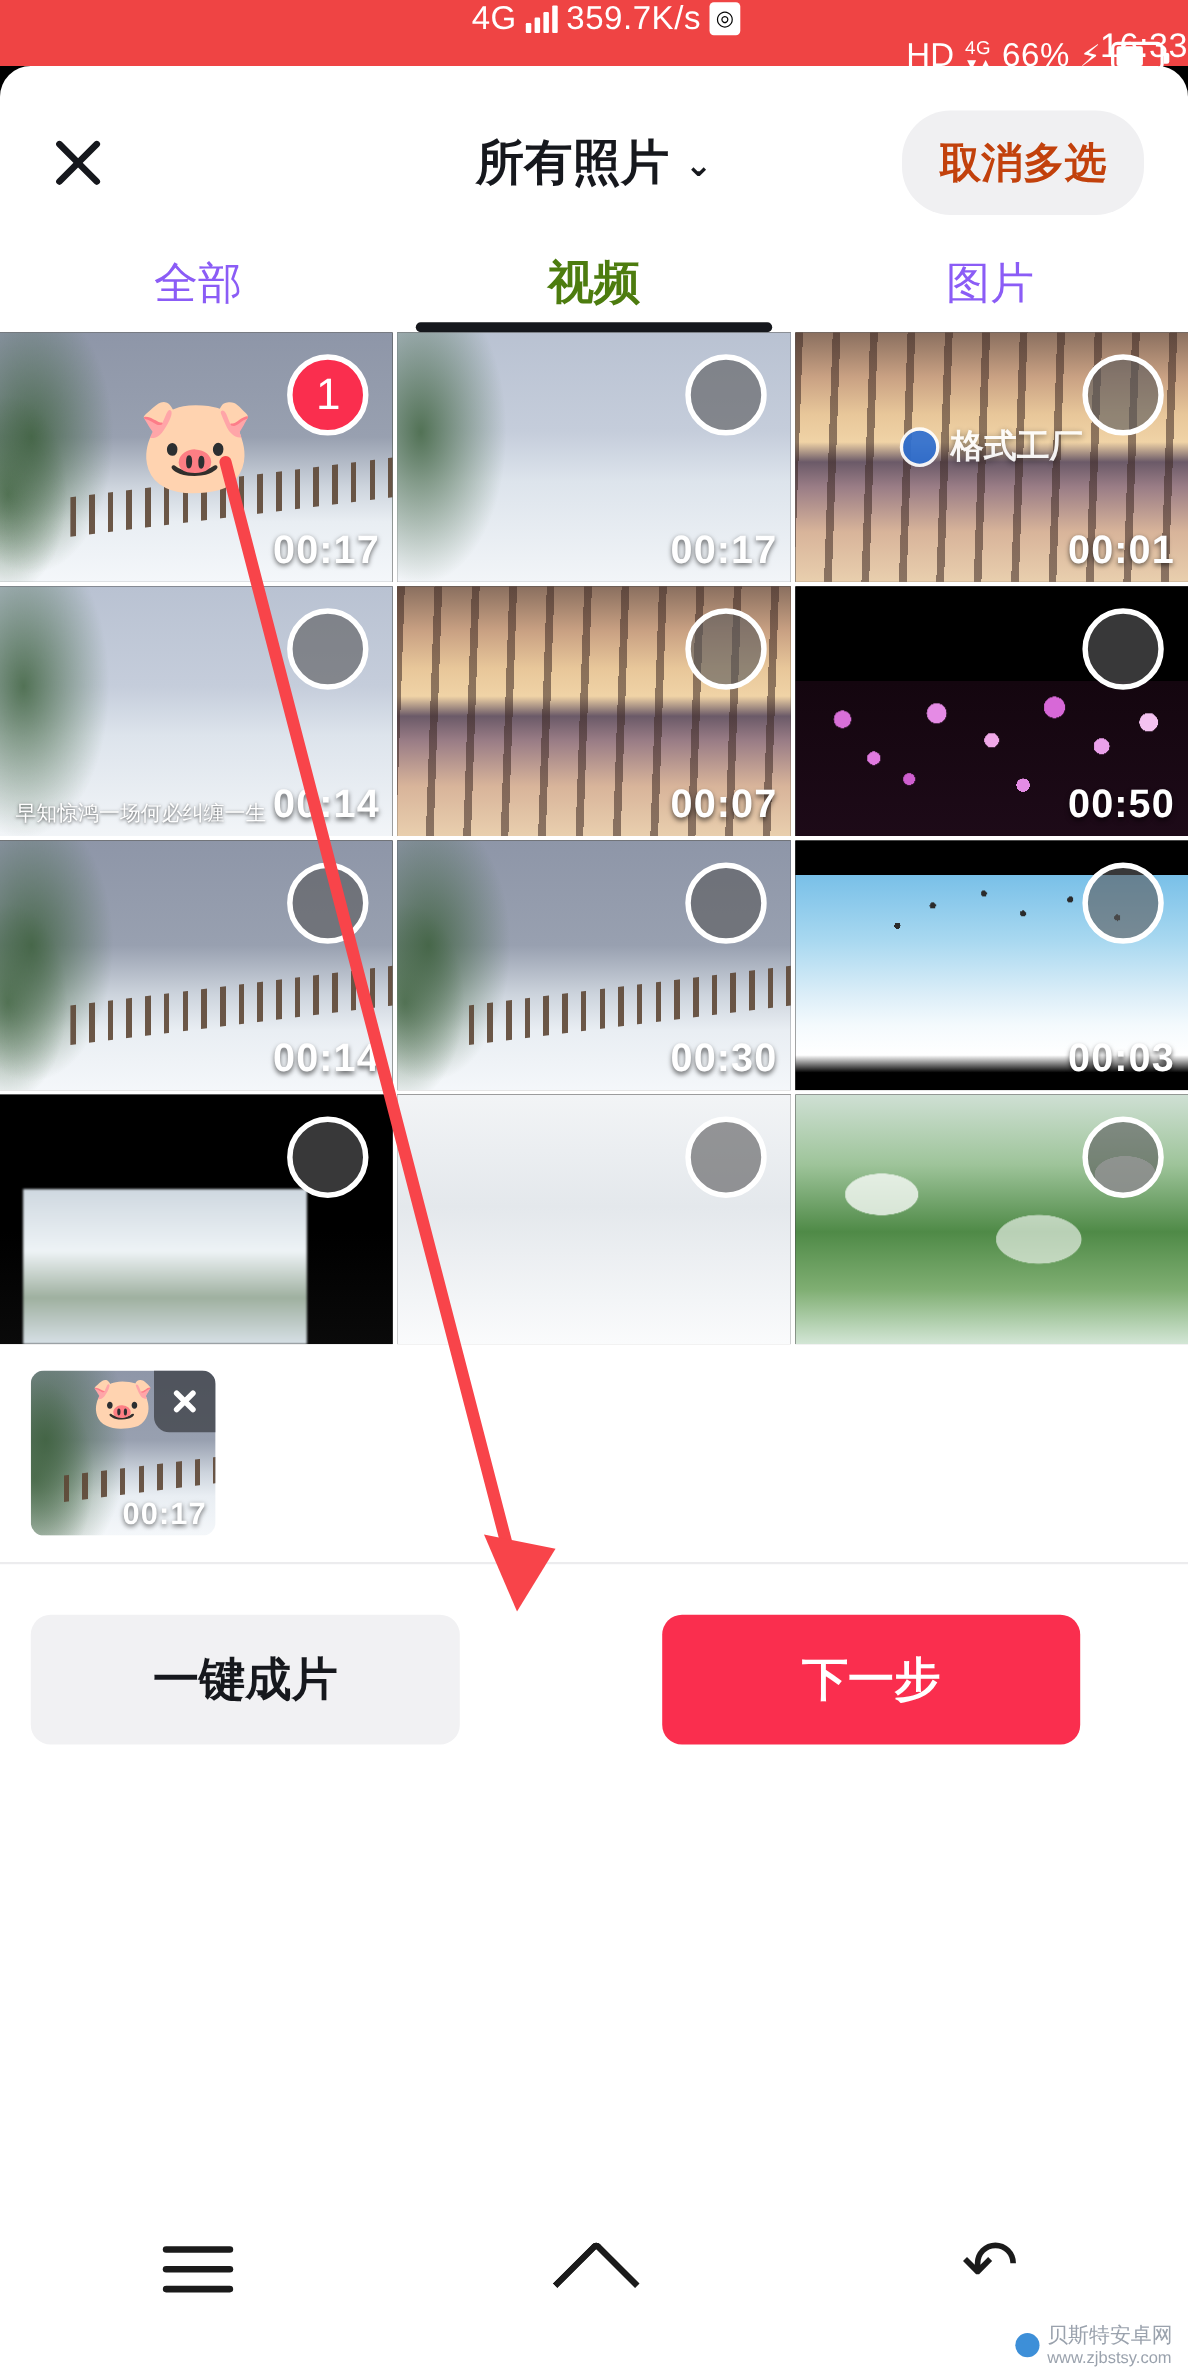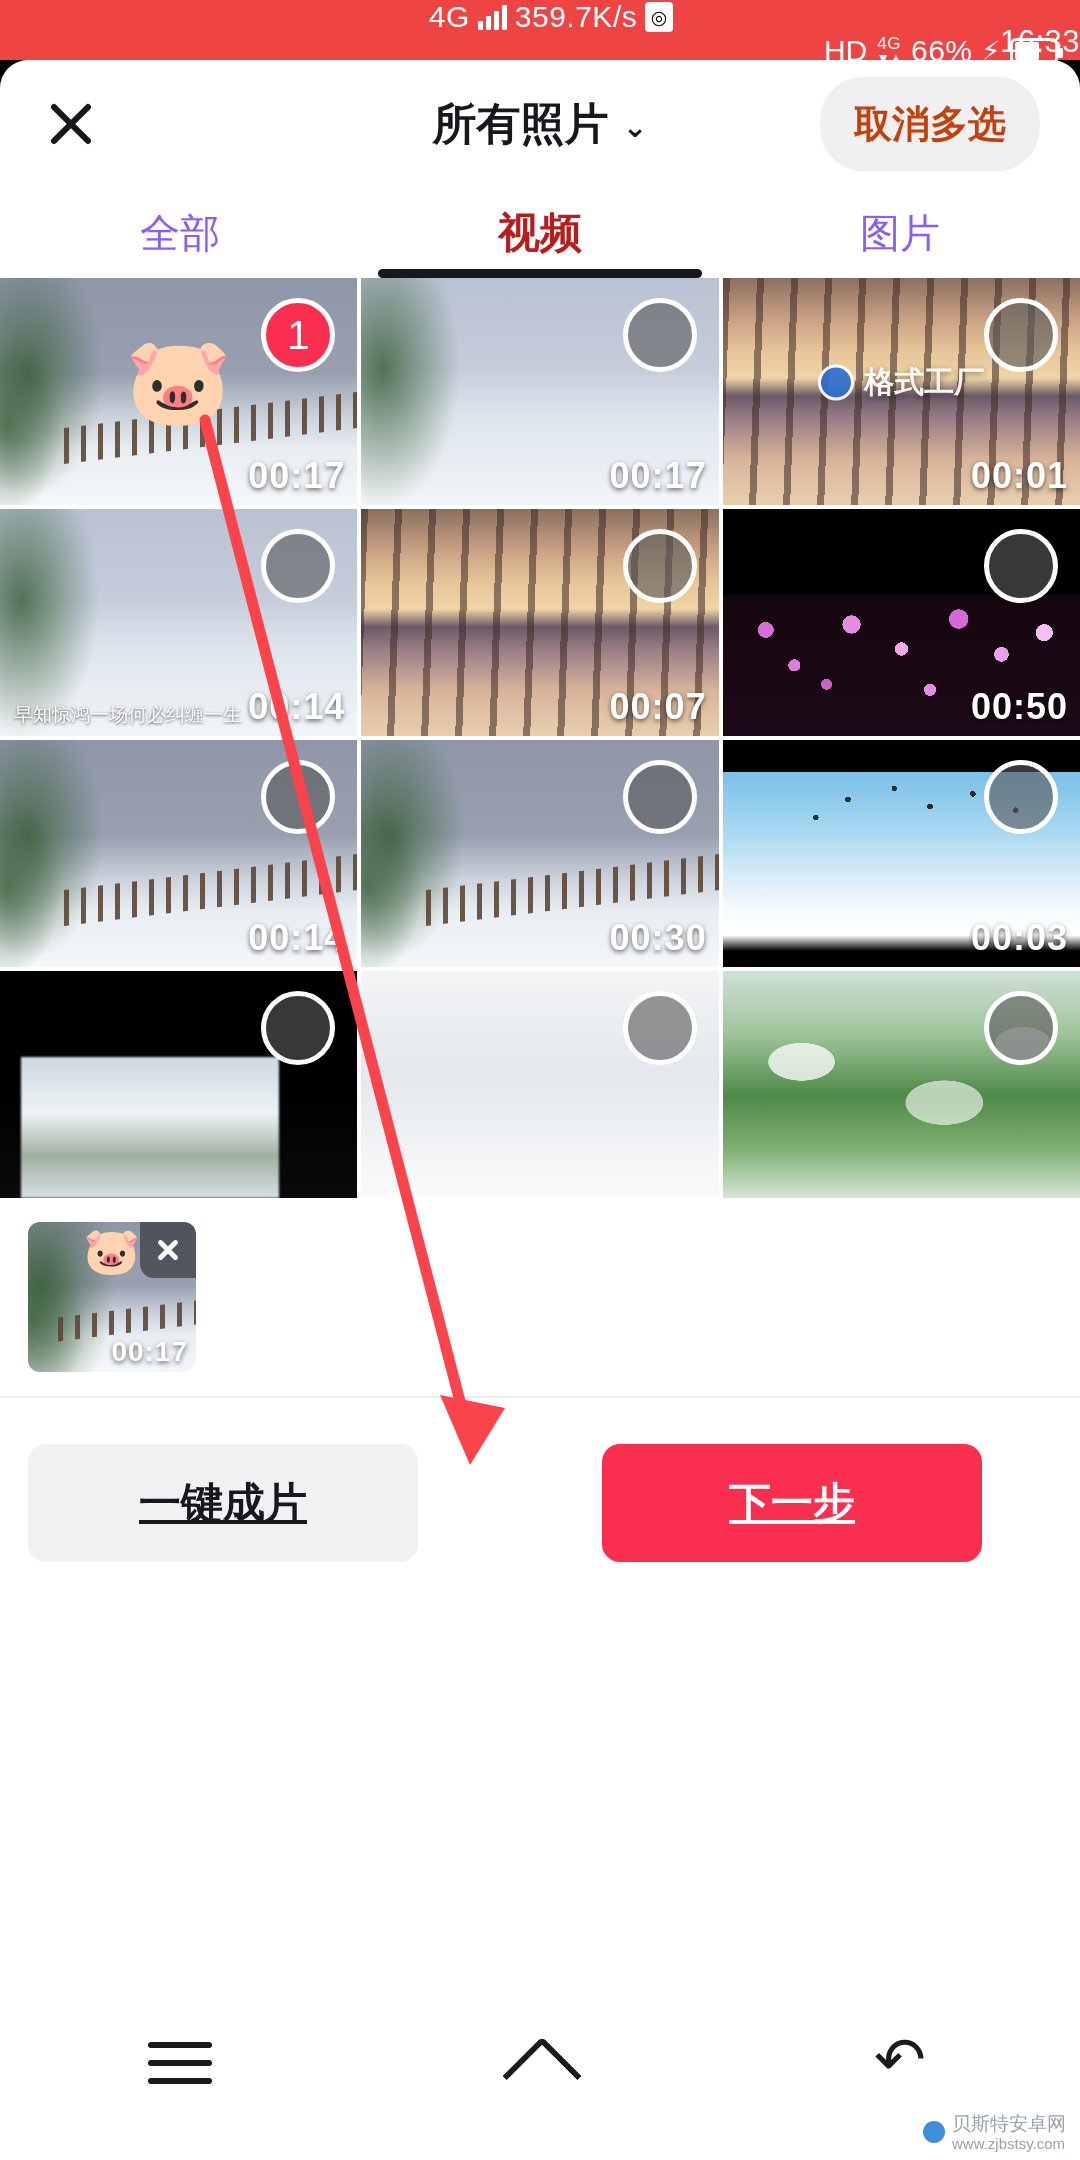--- a/index.html
+++ b/index.html
@@ -39,21 +39,21 @@
   .batt:after{content:"";position:absolute;right:-8px;top:7px;width:5px;height:10px;background:#fff;border-radius:0 2px 2px 0;}
   .batt i{ display:block;height:18px;width:24px;background:#fff;margin-left:2px;border-radius:2px;}
 
   
   .sheet{
     position:absolute; top:60px; left:0; width:1080px; height:1900px;
     background:#fff; border-radius:28px 28px 0 0; overflow:hidden;
   }
 
   
-  .hdr{ height:128px; position:relative; display:flex; align-items:center; }
+  .hdr{ height:128px; position:relative; display:flex; align-items:center;margin-top:24px; }
   .close-x{
     position:absolute; left:44px; top:50%; transform:translateY(-50%);
     width:54px;height:54px; cursor:pointer;
   }
   .close-x:before,.close-x:after{
     content:"";position:absolute;left:50%;top:50%;width:54px;height:6px;background:#16181d;border-radius:3px;
   }
   .close-x:before{transform:translate(-50%,-50%) rotate(45deg);}
   .close-x:after{transform:translate(-50%,-50%) rotate(-45deg);}
   .hdr-title{
@@ -67,21 +67,21 @@
     background:#f0f0f2; color:#c2410c; border-radius:44px;
     padding:22px 34px; font-size:38px; font-weight:bold; cursor:pointer;
   }
 
   
   .tabs{ height:90px; display:flex; position:relative; }
   .tab{
     flex:1; display:flex; align-items:center; justify-content:center;
     font-size:40px; color:#8b5cf6; cursor:pointer;
   }
-  .tab.active{ color:#b91c1c; font-weight:bold; font-size:42px; }
+  .tab.active{ color:#4d7c0f; font-weight:bold; font-size:42px; }
   .tab-ind{
     position:absolute; bottom:0; left:calc(33.333% + 18px); width:calc(33.333% - 36px);
     height:9px; background:#16181d; border-radius:5px;
   }
 
   
   .grid{
     display:grid; grid-template-columns:repeat(3,1fr);
     gap:4px; width:1080px; height:920px; overflow:hidden; background:#fff;
   }
@@ -204,21 +204,21 @@
   .tray-x:before,.tray-x:after{
     content:"";position:absolute;left:50%;top:50%;width:26px;height:5px;background:#fff;border-radius:3px;
   }
   .tray-x:before{transform:translate(-50%,-50%) rotate(45deg);}
   .tray-x:after{transform:translate(-50%,-50%) rotate(-45deg);}
 
   
   .actions{ height:210px; display:flex; align-items:center; justify-content:space-between; padding:0 28px; gap:22px;}
   .btn{
     height:118px; border-radius:18px; display:flex; align-items:center; justify-content:center;
-    font-size:42px; font-weight:bold; cursor:pointer;text-decoration:underline;
+    font-size:42px; font-weight:bold; cursor:pointer;
   }
   .btn-sec{ flex:0 0 390px; background:#f1f1f3; color:#16181d; }
   .btn-pri{ flex:0 0 380px; background:#fa2e4e; color:#fff; margin-right:70px;}
 
   
   .navbar{
     position:absolute; left:0; bottom:0; width:1080px; height:200px; background:#fff;
     display:flex; align-items:center; justify-content:space-around;
   }
   .nav-ic{ width:72px; height:72px; position:relative; cursor:pointer; }

